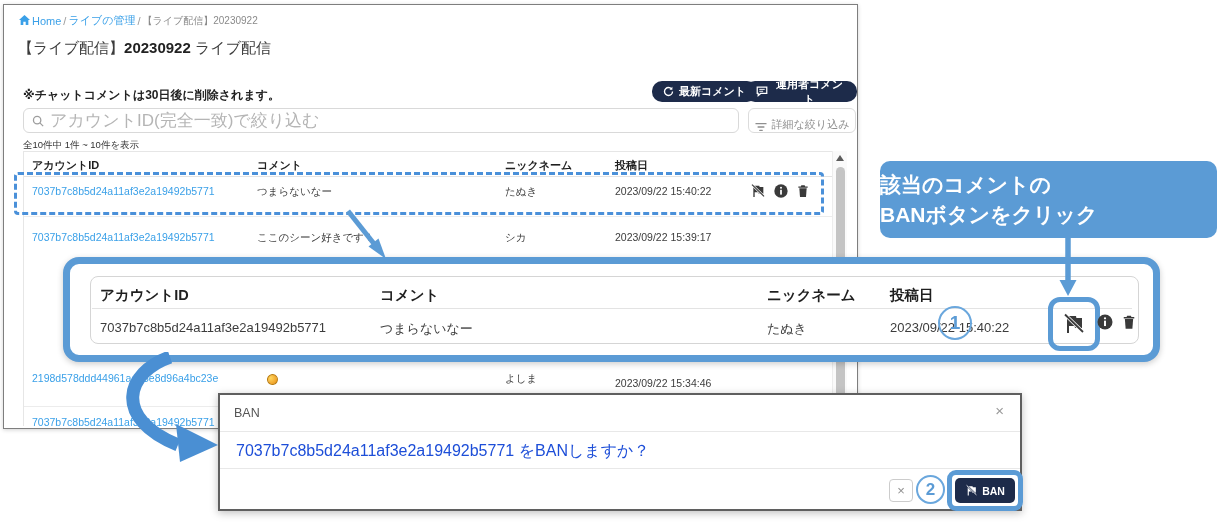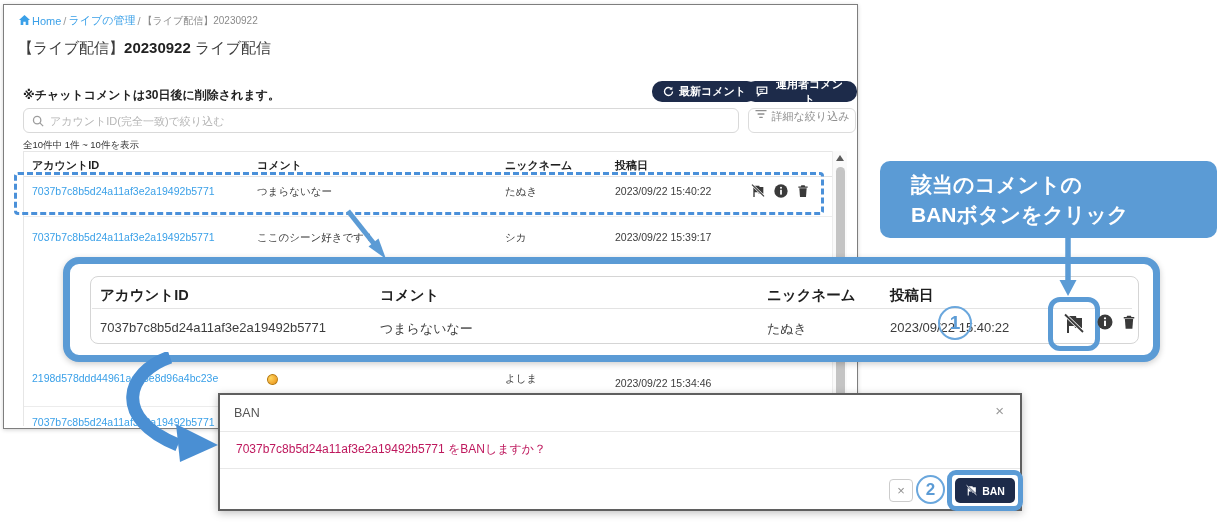--- a/index.html
+++ b/index.html
@@ -15,25 +15,25 @@
   .breadcrumb .current { color:#8a8a8a; font-size:10px; }
   .page-title { left:14px; top:34px; font-size:15px; color:#3c3c3c; }
   .page-title b { color:#222; }
   .notice { left:19px; top:82px; font-size:12px; font-weight:bold; color:#222; }
 
   .navy-btn { height:21px; background:#1d2b4a; color:#fff; border:none; border-radius:10px;
     font-size:11px; font-weight:bold; display:flex; align-items:center; gap:5px; padding:0 11px;
     font-family:inherit; cursor:pointer; }
   .search-box { left:19px; top:103px; width:716px; height:25px; border:1px solid #d9d9d9;
     border-radius:6px; background:#fff; display:flex; align-items:center; padding:0 8px; gap:6px; }
-  .search-box input { border:none; outline:none; flex:1; font-size:11px; color:#444;
+  .search-box input { border:none; outline:none; flex:1; font-size:17px; color:#444;
     font-family:inherit; background:transparent; }
   .search-box input::placeholder { color:#b5b5b5; }
   .filter-btn { left:744px; top:103px; width:108px; height:25px; background:#fff; border:1px solid #dcdcdc;
-    border-radius:6px; color:#8f8f8f; font-size:11px; display:flex; align-items:flex-start; justify-content:center;
+    border-radius:6px; color:#8f8f8f; font-size:11px; display:flex; align-items:flex-end; justify-content:center;
     gap:5px; font-family:inherit; cursor:pointer; }
   .count-text { left:19px; top:134px; font-size:9.5px; color:#333; }
 
   
   .table-box { left:19px; top:146px; width:824px; height:275px; border:1px solid #e6e6e6; border-bottom:none; background:#fff; }
   .th { position:absolute; top:6px; font-size:11px; font-weight:bold; color:#1f1f1f; }
   .table-head-line { position:absolute; left:0; top:24px; width:100%; border-top:1px solid #e3e3e3; }
   .cell { position:absolute; font-size:10.5px; color:#3c3c3c; white-space:nowrap; }
   .id-link { color:#3aa0e8; cursor:pointer; }
   .row-sep { position:absolute; left:0; width:100%; border-top:1px solid #ececec; }
@@ -58,29 +58,29 @@
   .zcell { position:absolute; top:56px; font-size:13px; color:#3c3c3c; white-space:nowrap; }
   .zoom-head-line { position:absolute; left:22px; top:44px; width:1040px; border-top:1px solid #e3e3e3; }
 
   .step-badge { border:2.5px solid #6aa7dd; color:#5b9bd5; border-radius:50%;
     display:flex; align-items:center; justify-content:center; font-weight:bold; background:transparent; }
   .ban-highlight { border:5px solid #5b9bd5; border-radius:12px; background:transparent;
     display:flex; align-items:center; justify-content:center; }
 
   
   .callout { left:880px; top:161px; width:337px; height:77px; background:#5b9bd5; border-radius:10px;
-    color:#fff; font-size:21px; font-weight:bold; line-height:30px; padding:9px 0 0 31px; z-index:15; }
+    color:#fff; font-size:21px; font-weight:bold; line-height:30px; padding:9px 0 0 0; z-index:15; }
 
   
   .ban-dialog { left:218px; top:393px; width:804px; height:118px; background:#fff;
     border:2px solid #5f5f5f; box-shadow:0 2px 8px rgba(0,0,0,.25); z-index:30; }
   .dlg-title { position:absolute; left:14px; top:11px; font-size:12.5px; color:#555; }
   .dlg-close { position:absolute; right:16px; top:7px; font-size:15px; color:#9a9a9a; cursor:pointer; background:none; border:none; font-family:inherit; }
   .dlg-line { position:absolute; left:0; width:100%; border-top:1px solid #e8e8e8; }
-  .dlg-msg { position:absolute; left:16px; top:46px; font-size:12px; color:#be185d; }
+  .dlg-msg { position:absolute; left:16px; top:46px; font-size:16px; color:#1d4ed8; }
   .dlg-cancel { position:absolute; left:669px; top:84px; width:24px; height:23px; background:#fff;
     border:1px solid #ccc; border-radius:4px; color:#8f8f8f; font-size:13px; cursor:pointer; font-family:inherit; }
   .dlg-ban-btn { position:absolute; left:735px; top:83px; width:60px; height:25px; background:#1d2b4a;
     border:none; border-radius:5px; color:#fff; font-size:10.5px; font-weight:bold;
     display:flex; align-items:center; justify-content:center; gap:4px; cursor:pointer; font-family:inherit; }
 
   .emoji-dot { display:inline-block; width:11px; height:11px; border-radius:50%;
     background:radial-gradient(circle at 35% 30%, #ffd65e, #f0a32a 70%); border:1px solid #b97d12; transform:rotate(-15deg); }
   svg { display:block; }
 </style>

